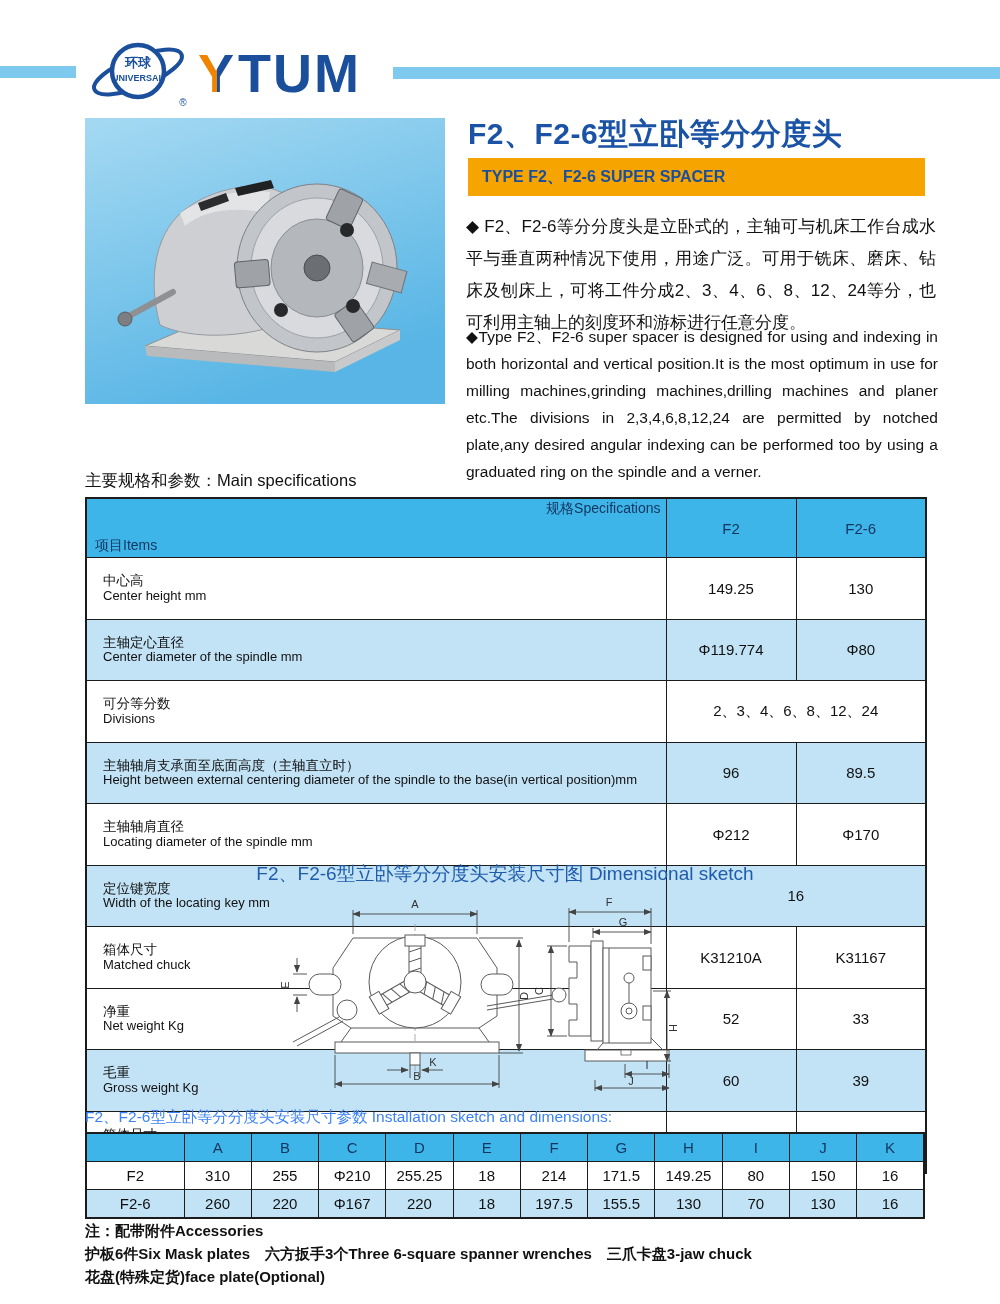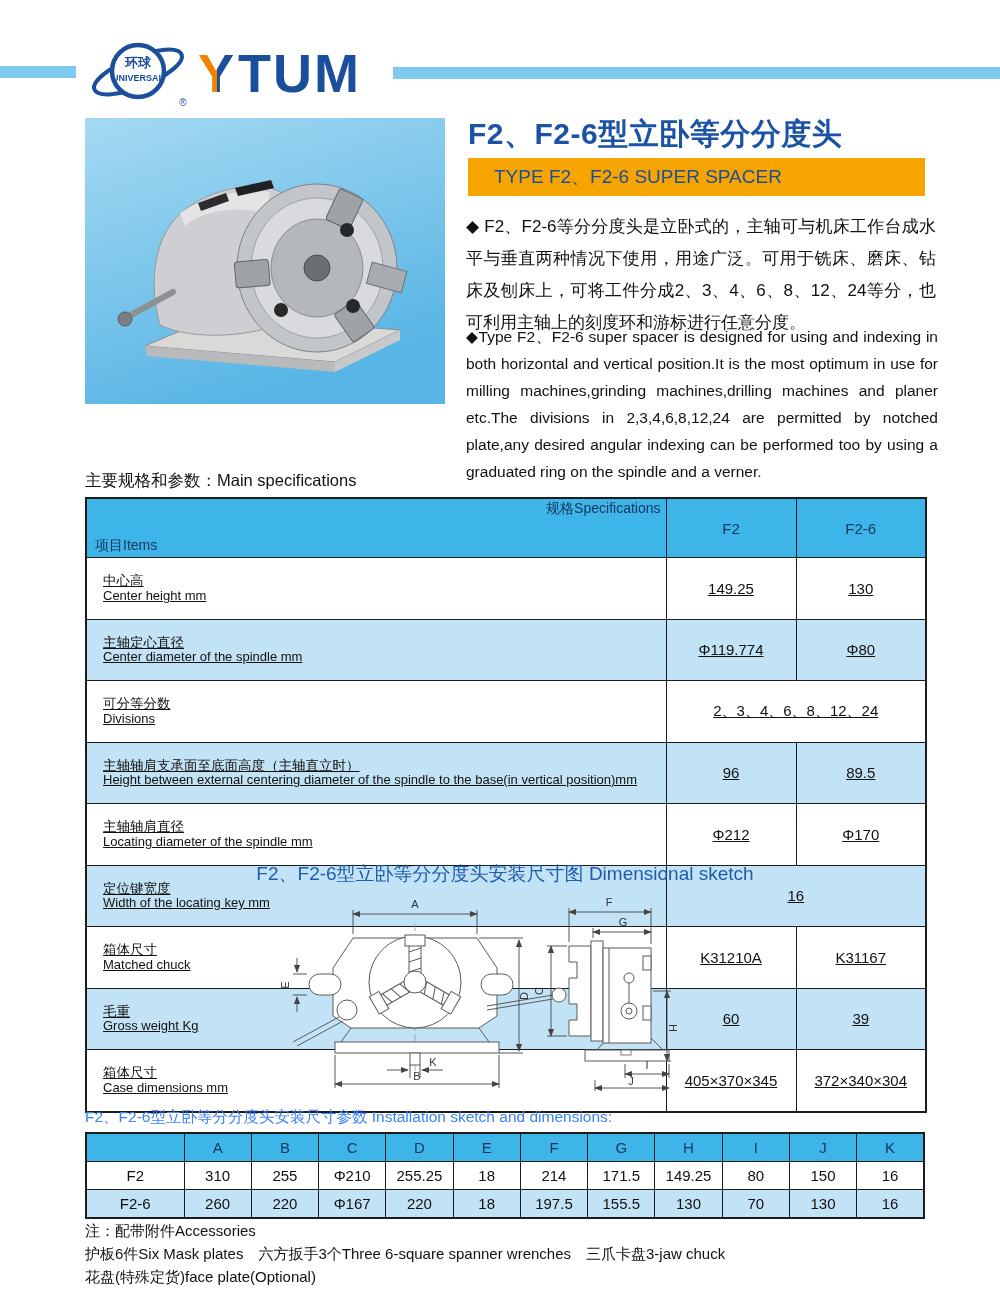--- a/index.html
+++ b/index.html
@@ -13,59 +13,59 @@
   .line-right{left:393px;top:67px;width:607px;}
   .logo{left:84px;top:34px;width:112px;height:76px;}
   .wordmark{left:198px;top:42px;width:210px;height:58px;}
 
   
   .photo{left:85px;top:118px;width:360px;height:286px;}
 
   
   .title{left:468px;top:114px;width:470px;font-size:30px;font-weight:bold;color:#1a52a5;letter-spacing:.5px;}
   .banner{left:468px;top:158px;width:457px;height:38px;background:#f5a400;box-sizing:border-box;
-          color:#1b4f9c;font-size:19px;font-weight:normal;line-height:38px;padding-left:26px;}
+          color:#1b4f9c;font-size:16px;font-weight:bold;line-height:38px;padding-left:14px;}
 
   .para-zh{left:466px;top:211px;width:470px;font-size:17px;line-height:32px;text-align:justify;}
   .para-en{left:466px;top:323px;width:472px;font-size:15.5px;line-height:27px;text-align:justify;}
 
   .spec-heading{left:85px;top:470px;font-size:16.5px;color:#111;}
 
   
   table{border-collapse:collapse;table-layout:fixed;background:#fff;}
   .spec-wrap{left:85px;top:497px;}
   table.spec{width:840px;border:2px solid #1c1c1c;}
   table.spec th,table.spec td{border:1px solid #1c1c1c;padding:16px;}
   table.spec thead th{height:26px;background:#3eb5e8;color:#14355f;font-size:15px;font-weight:normal;}
   th.corner{position:relative;
      background-image:linear-gradient(to bottom right,transparent calc(50% - 0.7px),#1c1c1c calc(50% - 0.7px),#1c1c1c calc(50% + 0.7px),transparent calc(50% + 0.7px));
      background-color:#3eb5e8;}
   th.corner .items{position:absolute;left:8px;bottom:2px;font-size:14px;color:#14355f;}
   th.corner .specs{position:absolute;right:5px;top:1px;font-size:14px;color:#14355f;}
-  table.spec tbody tr{height:40px;text-decoration:underline;}
+  table.spec tbody tr{height:40px;}
   table.spec tr.alt td{background:#c2e2f5;}
   td.lbl{padding-left:6px;vertical-align:middle;}
   td.lbl .zh{font-size:13.5px;line-height:14.5px;}
   td.lbl .en{font-size:13px;line-height:14px;white-space:nowrap;overflow:hidden;}
   td.val{text-align:center;font-size:15px;}
 
   .sketch-title{left:85px;top:861px;width:840px;text-align:center;font-size:19px;color:#1f5cac;}
   .sketch{left:85px;top:888px;width:840px;height:214px;}
   .sketch text{font-size:11px;fill:#333;}
 
   .inst-heading{left:85px;top:1107px;font-size:15.5px;color:#3b82f6;}
   .inst-wrap{left:85px;top:1132px;}
   table.inst{width:840px;border:2px solid #1c1c1c;}
   table.inst th,table.inst td{border:1px solid #1c1c1c;padding:0;text-align:center;}
   table.inst thead th{height:27px;background:#3eb5e8;color:#14355f;font-size:15px;font-weight:normal;}
   table.inst tbody tr{height:28px;font-size:15px;}
   table.inst tbody tr.alt td{background:#c2e2f5;}
   table.inst col.model{width:98px;}
 
-  .notes{left:85px;top:1220px;width:840px;}
+  .notes{left:85px;top:1220px;width:840px;font-weight:bold;}
   .notes p{margin:0 0 1px 0;font-size:15px;line-height:22px;}
 </style>
 </head>
 <body>
 
 <div id="page">
 
   <div class="line line-left"></div>
   <div class="line line-right"></div>
 
@@ -200,20 +200,28 @@
             </td>
             <td colspan="2" class="val">16</td>
           </tr>
           <tr>
             <td class="lbl">
               <div class="zh">箱体尺寸</div>
               <div class="en">Matched chuck</div>
             </td>
             <td class="val">K31210A</td>
             <td class="val">K31167</td>
+          </tr>
+          <tr>
+            <td class="lbl">
+              <div class="zh">净重</div>
+              <div class="en">Net weight Kg</div>
+            </td>
+            <td class="val">52</td>
+            <td class="val">33</td>
           </tr>
           <tr class="alt">
             <td class="lbl">
               <div class="zh">毛重</div>
               <div class="en">Gross weight Kg</div>
             </td>
             <td class="val">60</td>
             <td class="val">39</td>
           </tr>
           <tr>

